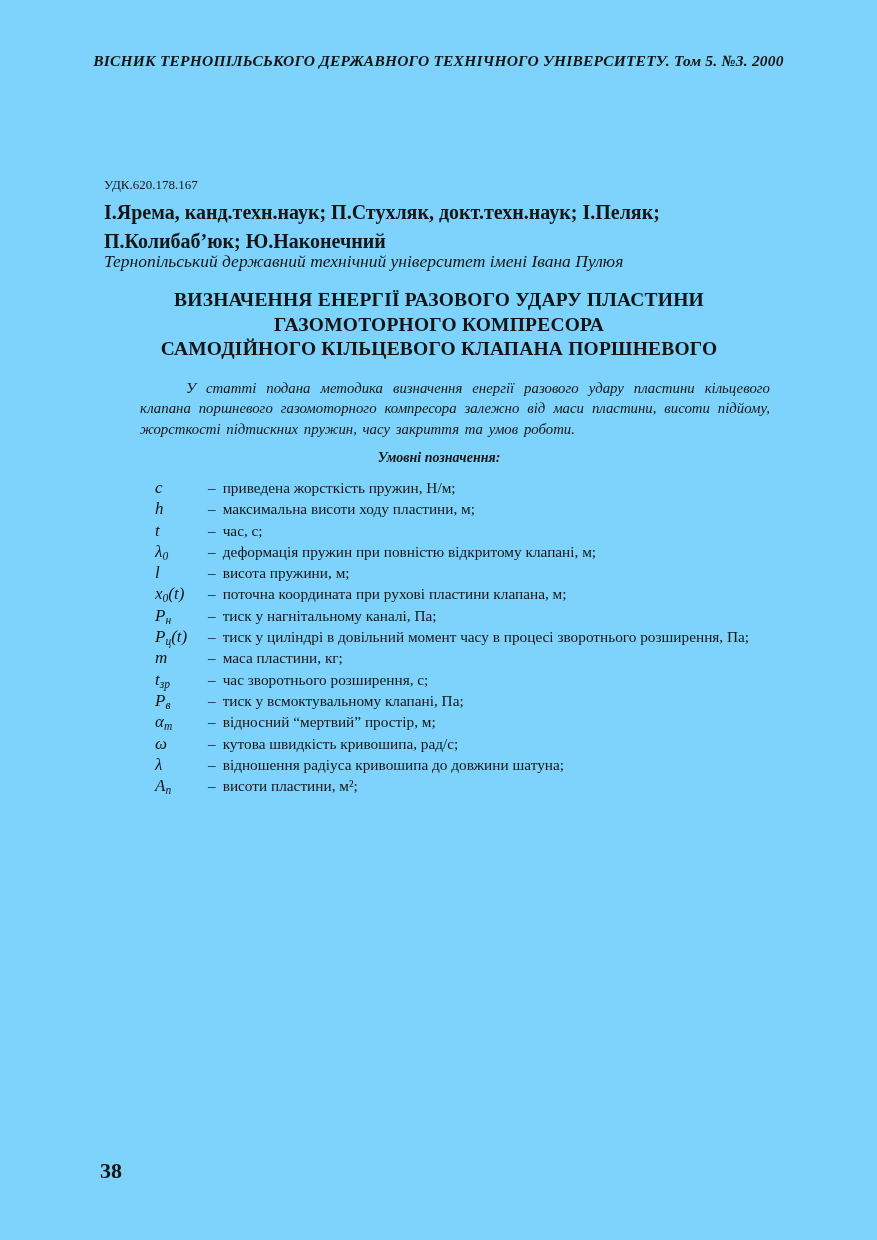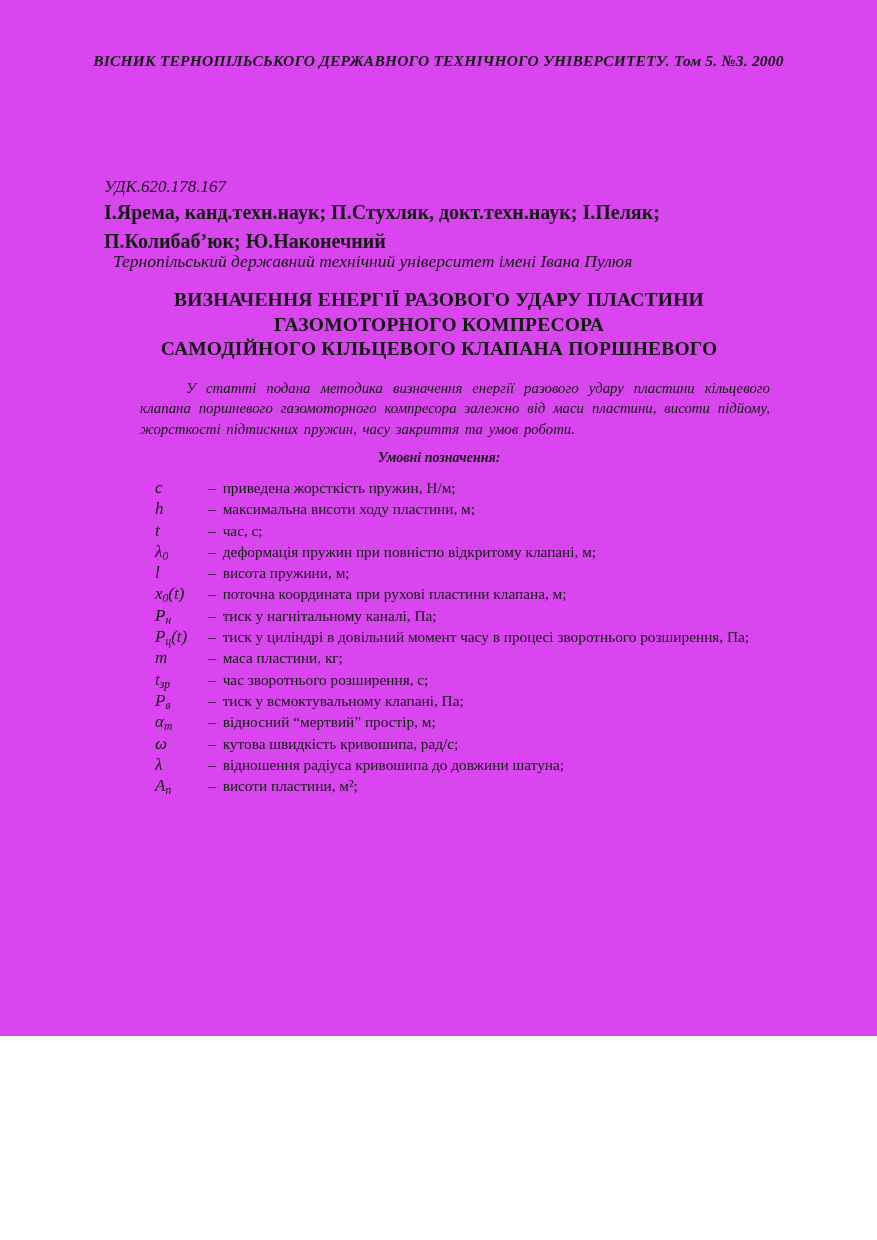--- a/index.html
+++ b/index.html
@@ -3,61 +3,59 @@
 <meta charset="utf-8">
 <style>
   html, body {
     margin: 0;
     padding: 0;
     background: #ffffff;
   }
   .page {
     position: relative;
     width: 877px;
-    height: 1036px;
-    background: #d946ef;
+    height: 1240px;
+    background: #7dd3fc;
     color: #151515;
     font-family: "Liberation Serif", "DejaVu Serif", serif;
     overflow: hidden;
   }
   .journal-header {
     position: absolute;
     top: 52px;
     left: 0;
     width: 100%;
     text-align: center;
     font-weight: bold;
     font-style: italic;
     font-size: 15.5px;
     letter-spacing: 0.2px;
     white-space: nowrap;
   }
   .udk {
     position: absolute;
     top: 177px;
     left: 104px;
-    font-style: italic;
-    font-size: 17px;
+    font-size: 13px;
   }
   .authors {
     position: absolute;
     top: 198px;
     left: 104px;
     width: 680px;
     font-weight: bold;
     font-size: 20px;
     line-height: 28.5px;
   }
   .affiliation {
     position: absolute;
     top: 251px;
     left: 104px;
     font-style: italic;
     font-size: 17.5px;
-    margin-left: 9px;
   }
   .article-title {
     position: absolute;
     top: 288px;
     left: 54px;
     width: 770px;
     text-align: center;
     font-weight: bold;
     font-size: 19.5px;
     line-height: 24.5px;

